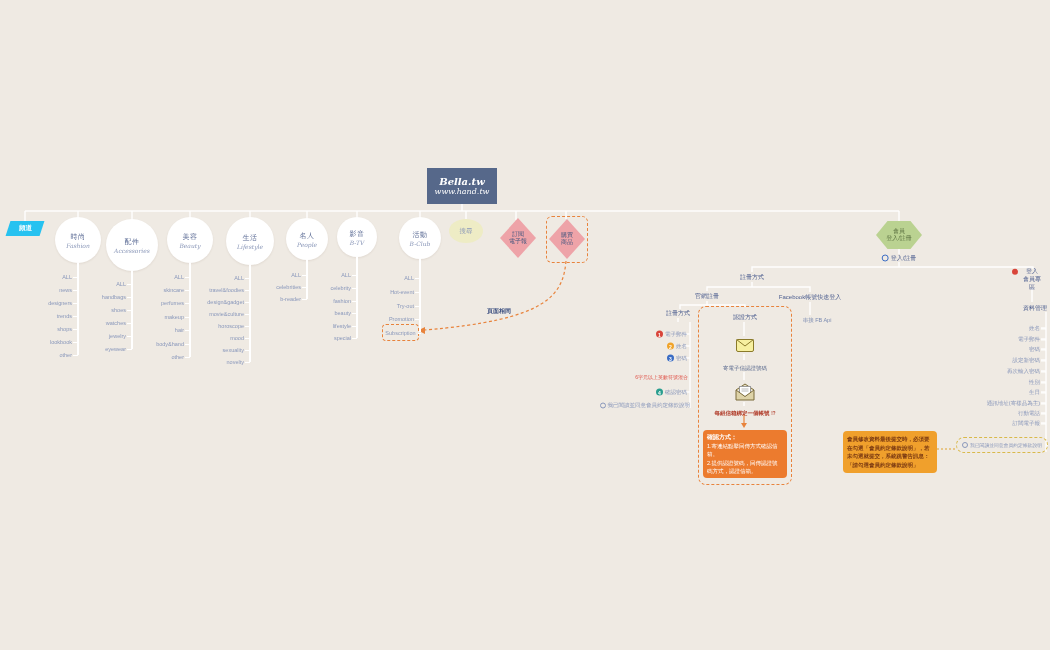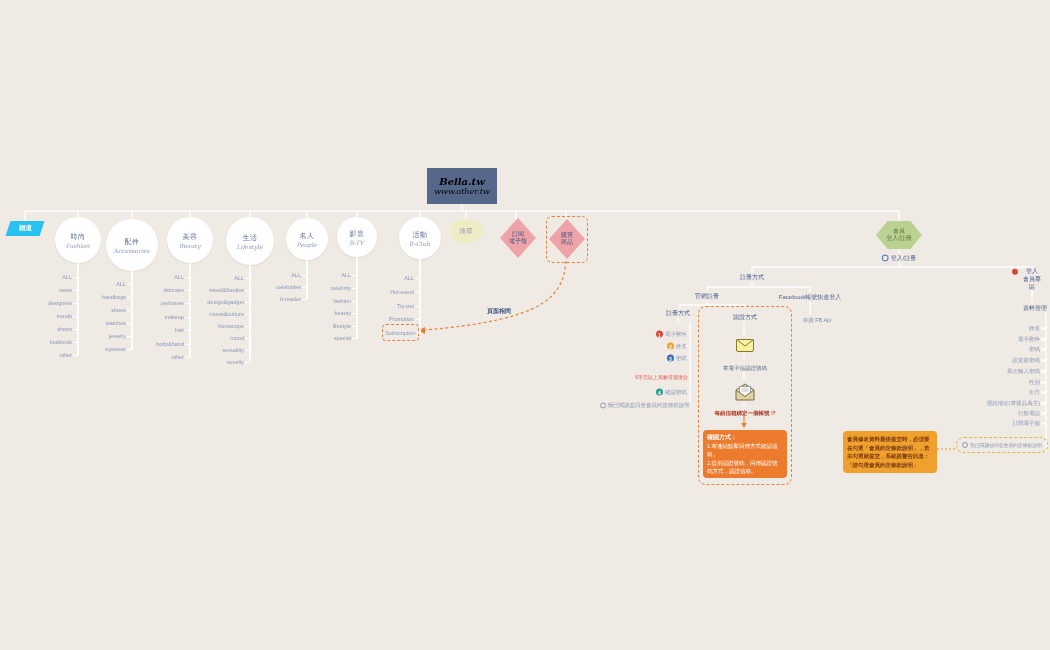--- a/index.html
+++ b/index.html
@@ -1,21 +1,21 @@
 <!DOCTYPE html>
 <html><head>
 <meta charset="utf-8">
 <style>
   html,body{margin:0;padding:0;}
   body{width:1050px;height:650px;position:relative;background:#efeae3;overflow:hidden;
        font-family:"Liberation Sans","DejaVu Sans",sans-serif;}
   .wires{position:absolute;left:0;top:0;width:1050px;height:650px;pointer-events:none;}
   
   .root{position:absolute;left:427px;top:168px;width:70px;height:36px;background:#56688a;
-        display:flex;flex-direction:column;align-items:center;justify-content:center;color:#000000;
+        display:flex;flex-direction:column;align-items:center;justify-content:center;color:#ffffff;
         font-family:"DejaVu Serif",serif;font-style:italic;}
   .root-title{font-size:10px;font-weight:bold;}
   .root-sub{font-size:8px;}
   
   .para{position:absolute;left:8px;top:221px;width:34px;height:15px;background:#27c2f0;
         transform:skewX(-18deg);display:flex;align-items:center;justify-content:center;}
   .para span{transform:skewX(18deg);color:#fff;font-size:6.5px;font-weight:bold;}
   
   .circle{position:absolute;background:#ffffff;border-radius:50%;display:flex;flex-direction:column;
           align-items:center;justify-content:center;box-shadow:0 1px 2px rgba(120,100,80,.12);}
@@ -142,21 +142,21 @@
     </g>
     <path d="M937 449 H956" stroke="#dfa22f" stroke-width="1.2" stroke-dasharray="2,2" fill="none"></path>
   </svg>
 
   <div class="para">
     <span>頻道</span>
   </div>
 
   <div class="root">
     <div class="root-title">Bella.tw</div>
-    <div class="root-sub">www.other.tw</div>
+    <div class="root-sub">www.hand.tw</div>
   </div>
 
   <div id="channels">
       <div class="circle" style="left: 55px; top: 217px; width: 46px; height: 46px;">
         <span class="zh">時尚</span>
         <span class="en">Fashion</span>
       </div>
       <div class="v-line" style="left: 77.3px; top: 263px; height: 92px;"></div>
       <div class="col-item" style="right: 978px; top: 277px;">ALL</div>
       <div class="col-item" style="right: 978px; top: 290px;">news</div>

